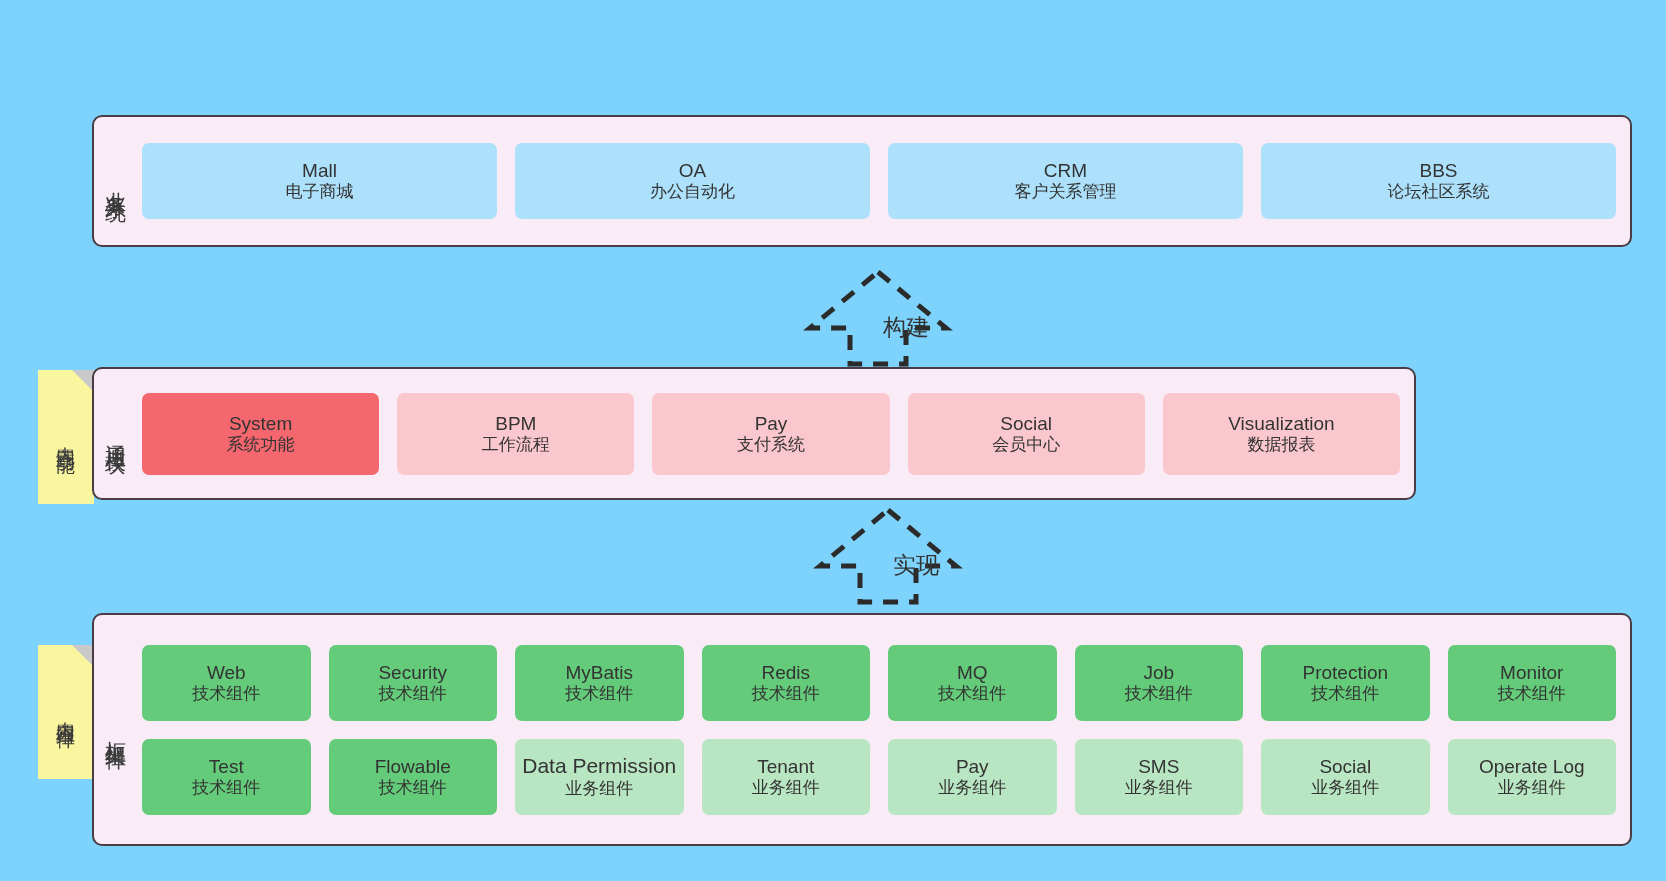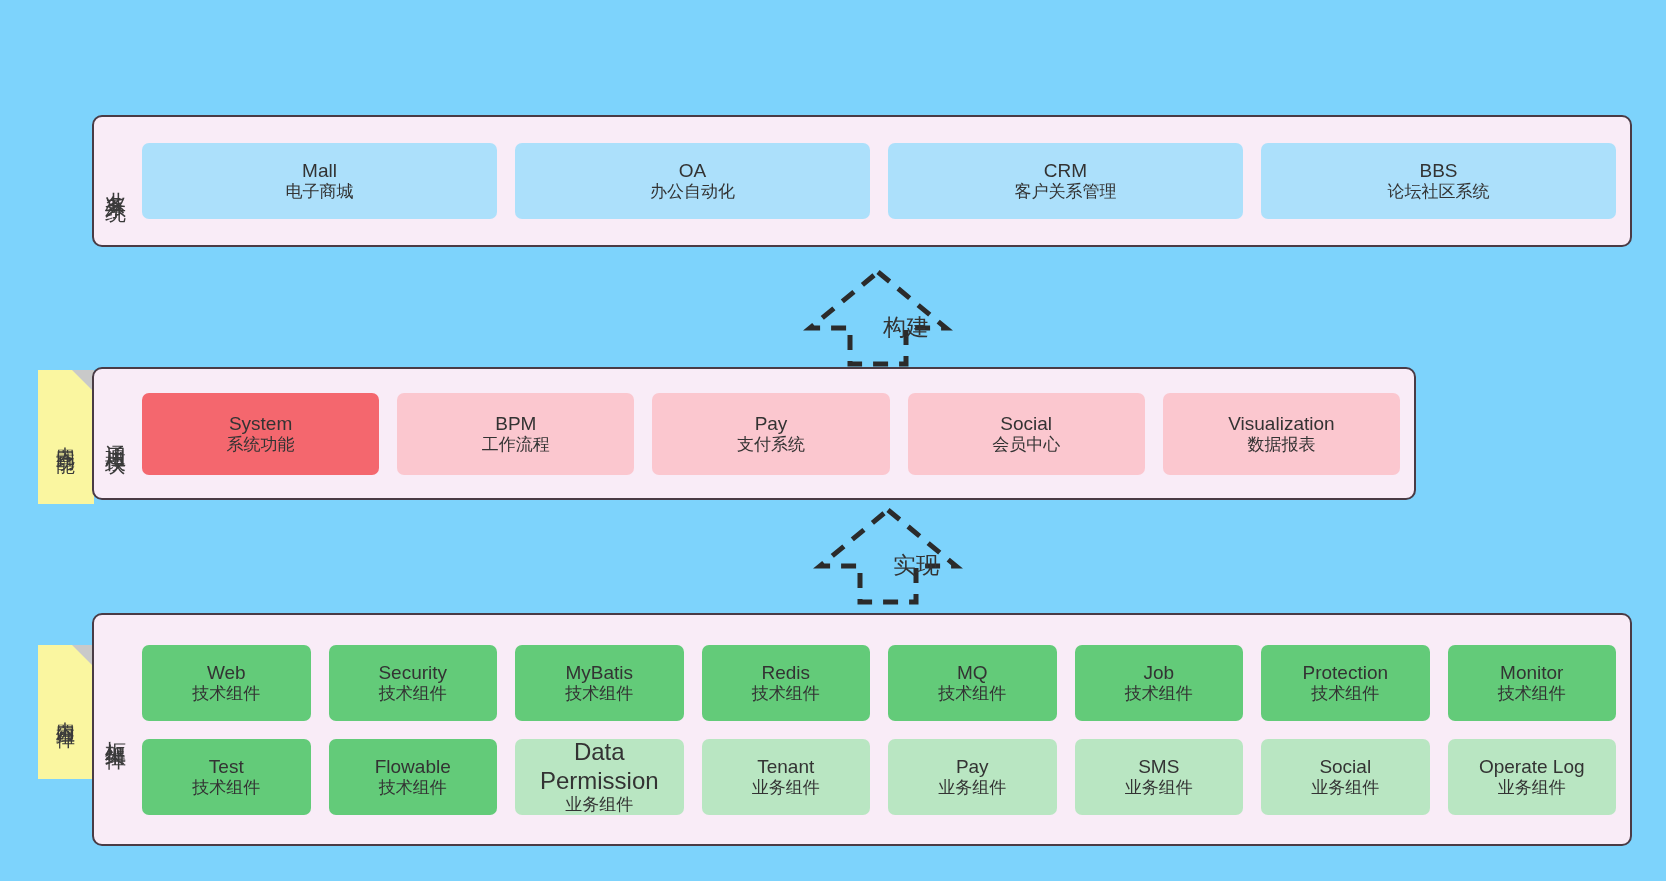--- a/index.html
+++ b/index.html
@@ -63,21 +63,21 @@
     align-items: center;
     justify-content: center;
     text-align: center;
     color: #333333;
     line-height: 1.22;
     padding: 6px 4px;
     user-select: none;
   }
   .card .t1 { font-size: 19px; }
   .card .t2 { font-size: 17px; }
-  .card.three .t1 { font-size: 24px; }
+  .card.three .t1 { font-size: 21px; }
 
   .c-blue        { background: #ace0fb; }
   .c-red         { background: #f4676e; }
   .c-pink        { background: #fbc7cf; }
   .c-green       { background: #63cb79; }
   .c-lightgreen  { background: #b9e6c2; }
 
   
   .row1 .card { height: 76px; }
   .row2 .card { height: 82px; }

